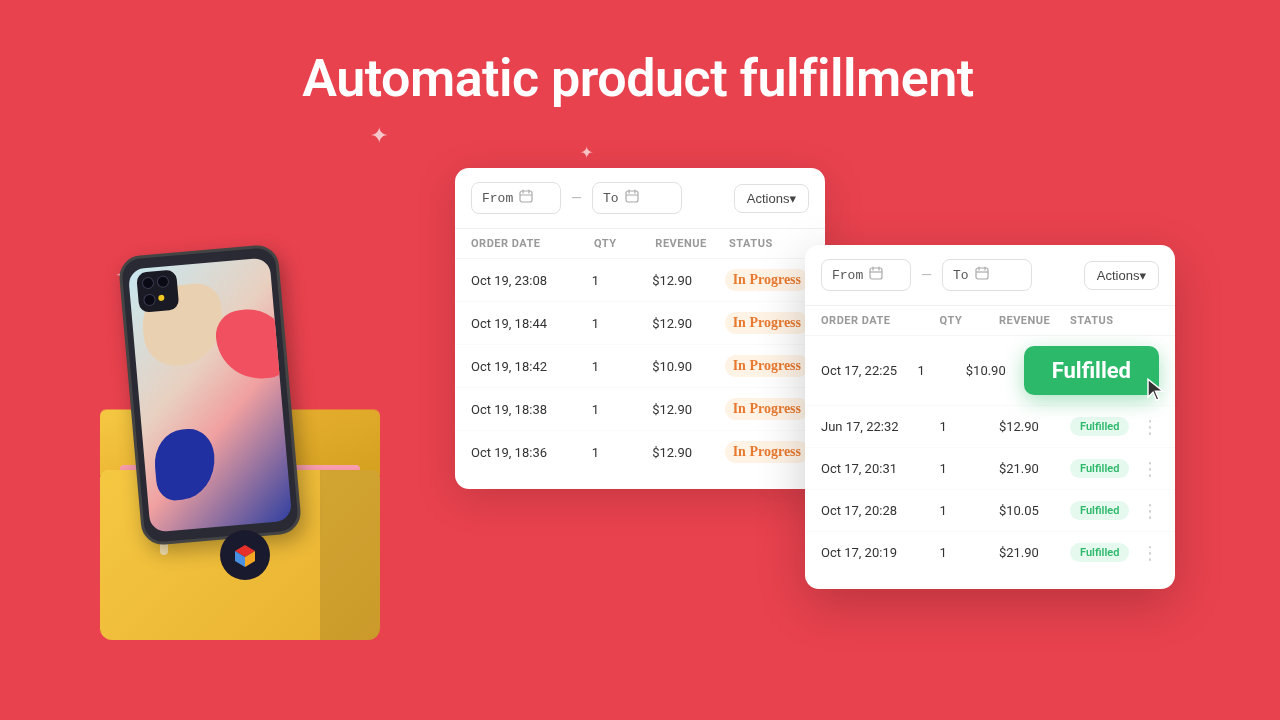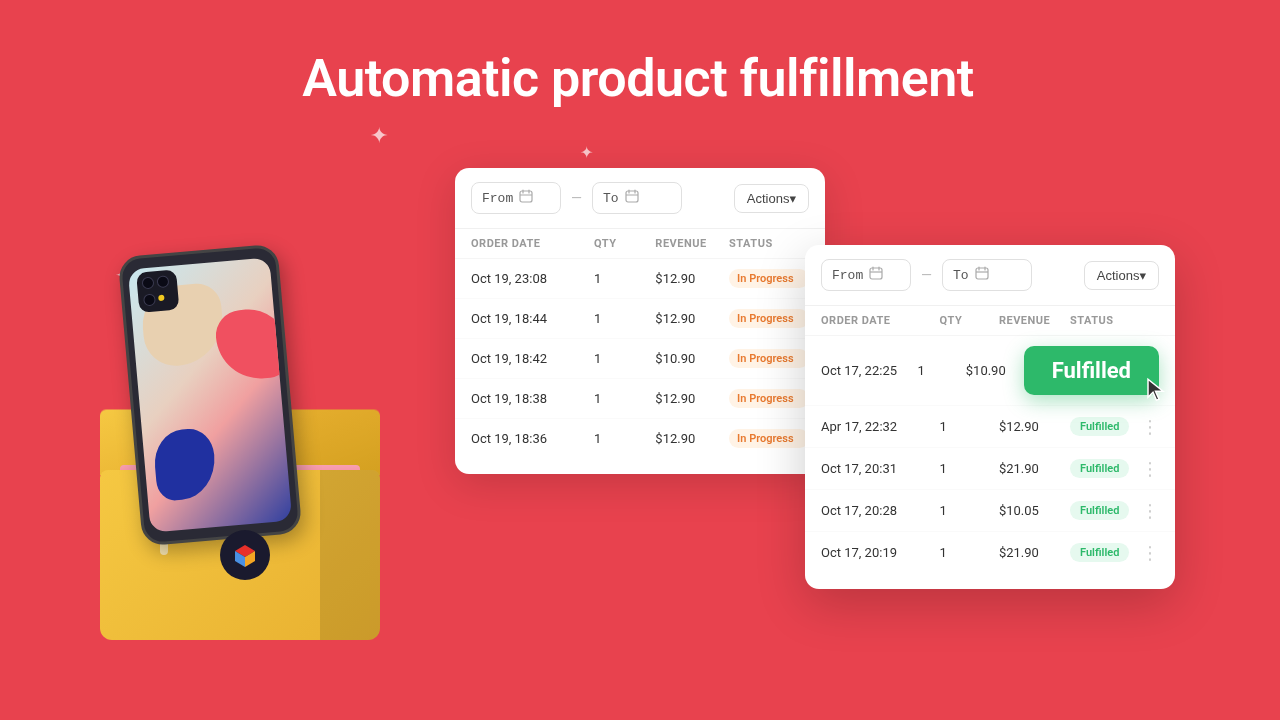--- a/index.html
+++ b/index.html
@@ -319,26 +319,27 @@
       border-bottom: 1px solid #fafafa;
       align-items: center;
     }
     .table-row:last-child {
       border-bottom: none;
     }
 
     .badge-in-progress {
       background: #fff3e6;
       color: #e87a30;
-      font-size: 11px;
+      font-size: 14px;
       font-weight: 600;
       padding: 3px 8px;
       border-radius: 20px;
       display: inline-block;
       white-space: nowrap;
+      font-family: Liberation Serif, serif;
     }
 
     .badge-fulfilled {
       background: #e6f9ef;
       color: #2db96a;
       font-size: 11px;
       font-weight: 600;
       padding: 3px 10px;
       border-radius: 20px;
       display: inline-block;
@@ -572,21 +573,21 @@
       
       <span class="cursor-icon">
         <svg width="22" height="26" viewBox="0 0 22 26" fill="none">
           <path d="M3 2L3 20L8 15L11.5 23L14 22L10.5 14L18 14Z" fill="#333" stroke="white" stroke-width="1.5"></path>
         </svg>
       </span>
     </div>
   </div>
 
   <div class="table-row-panel2">
-    <span>Apr 17, 22:32</span>
+    <span>Jun 17, 22:32</span>
     <span>1</span>
     <span>$12.90</span>
     <div style="display:flex;align-items:center;justify-content:space-between;">
       <span class="badge-fulfilled">Fulfilled</span>
       <span class="more-icon">⋮</span>
     </div>
   </div>
 
   <div class="table-row-panel2">
     <span>Oct 17, 20:31</span>

